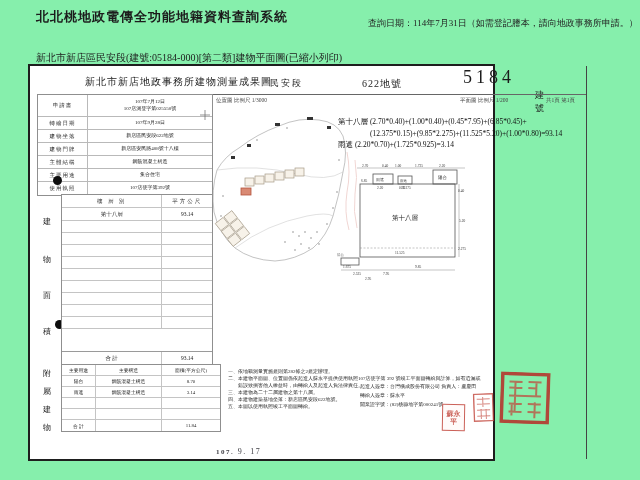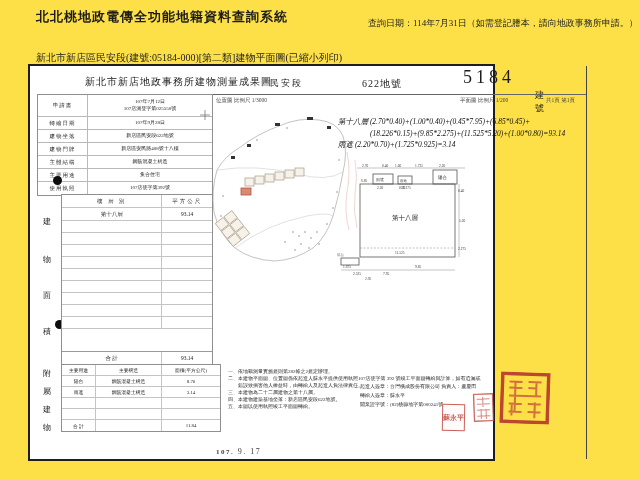--- a/index.html
+++ b/index.html
@@ -1,18 +1,18 @@
 <!DOCTYPE html>
 <html><head>
 <meta charset="utf-8">
 <style>
   * { margin:0; padding:0; box-sizing:border-box; }
   html,body { width:640px; height:480px; background:#fbfbf9; }
   .screen { position:relative; width:640px; height:480px; overflow:hidden;
-            font-family:"Liberation Serif","DejaVu Serif",serif; color:#1c1c1c; background:#fde047; }
+            font-family:"Liberation Serif","DejaVu Serif",serif; color:#1c1c1c; background:#86efac; }
   .abs { position:absolute; }
   .sys-title { left:36px; top:8px; font-size:13px; font-weight:bold; letter-spacing:1px; }
   .sys-date  { left:368px; top:17px; font-size:9px; color:#222; }
   .sys-sub   { left:36px; top:30px; font-size:10px;margin-top:21px; }
   .doc { left:28px; top:64px; width:467px; height:397px; border:2px solid #1e1e1e; background:#ffffff; }
   .vline { left:556px; top:0; width:0; height:100%; border-left:1px solid #444; }
   .office-title { left:55px; top:9px; font-size:10px; letter-spacing:1px; }
   .sec   { left:240px; top:11px; font-size:9px; letter-spacing:2px; }
   .lno   { left:332px; top:11px; font-size:10px; letter-spacing:1px; }
   .bno   { left:433px; top:1px;  font-size:18px; letter-spacing:4px; }
@@ -44,30 +44,30 @@
   
   .anx-tbl { left:31px; top:298px; width:160px; border:1px solid #8f8f8f; background:#fff; }
   .x-row { display:flex; border-bottom:1px solid #c4c4c4; height:11px; align-items:stretch; }
   .x-row:last-child { border-bottom:none; }
   .x-c { display:flex; align-items:center; justify-content:center; font-size:4.8px; color:#222;
          border-right:1px solid #c4c4c4; }
   .x-c:last-child { border-right:none; }
   .x-u { width:34px; } .x-s { width:66px; } .x-a { flex:1; }
   .punch { width:9px; height:9px; border-radius:50%; background:#0d0d0d; }
   
-  .formula { left:308px; top:50px; width:250px; font-size:7.5px; line-height:11.5px; color:#111; white-space:nowrap;font-style:italic; }
+  .formula { left:308px; top:50px; width:250px; font-size:7.5px; line-height:11.5px; color:#111; white-space:nowrap; }
   .formula .ind { padding-left:32px; }
   
   .note-line { font-size:5px; color:#2a2a2a; white-space:nowrap; }
   .sigs { left:330px; top:316px; font-size:5px; color:#2a2a2a; line-height:9px; white-space:nowrap; }
   
   .seal-big { left:470px; top:306px; width:50px; height:52px; transform:rotate(2deg); opacity:.9; }
   .seal-med { left:443px; top:327px; width:21px; height:29px; transform:rotate(-2deg); opacity:.8; }
   .name-stamp { left:412px; top:338px; width:23px; height:27px; border:1.5px solid #c2453b; color:#c2453b;
-                display:flex; flex-direction:row; align-items:center; justify-content:center;
+                display:flex; flex-direction:column; align-items:center; justify-content:center;
                 font-size:7px; font-weight:bold; line-height:8px; opacity:.85; transform:rotate(1deg); background:rgba(255,245,243,.4); }
   .date-stamp { left:186px; top:381px; font-size:8px; color:#3c3c42; letter-spacing:1.5px; }
   .date-stamp b { font-size:7px; }
 </style>
 </head>
 <body>
 
 <div class="screen">
 
   <div class="abs sys-title">北北桃地政電傳全功能地籍資料查詢系統</div>
@@ -271,21 +271,21 @@
           <circle cx="34" cy="112" r="0.7"></circle>
       </g>
       <g stroke="#dfa49e" stroke-width="1" fill="none" opacity="0.45">
         <path d="M160 48 q4 20 0 40 q-3 20 2 38"></path>
         <path d="M168 56 q3 18 0 34 q-2 18 2 34"></path>
       </g>
     </svg>
 
     <div class="abs formula">
       <div>第十八層 (2.70*0.40)+(1.00*0.40)+(0.45*7.95)+(6.85*0.45)+</div>
-      <div class="ind">(18.226*0.15)+(9.85*2.275)+(11.525*5.20)+(1.00*0.80)=93.14</div>
+      <div class="ind">(12.375*0.15)+(9.85*2.275)+(11.525*5.20)+(1.00*0.80)=93.14</div>
       <div>雨遮 (2.20*0.70)+(1.725*0.925)=3.14</div>
     </div>
 
     <svg class="abs" style="left:305px;top:96px;" width="150" height="135" viewBox="0 0 150 135">
       <g stroke="#555" stroke-width="0.8" fill="none">
         <rect x="25" y="22" width="95" height="73"></rect>
         <rect x="38" y="12" width="20" height="10"></rect>
         <rect x="63" y="14" width="14" height="8"></rect>
         <rect x="98" y="8" width="24" height="14"></rect>
         <rect x="6" y="96" width="18" height="7"></rect>

